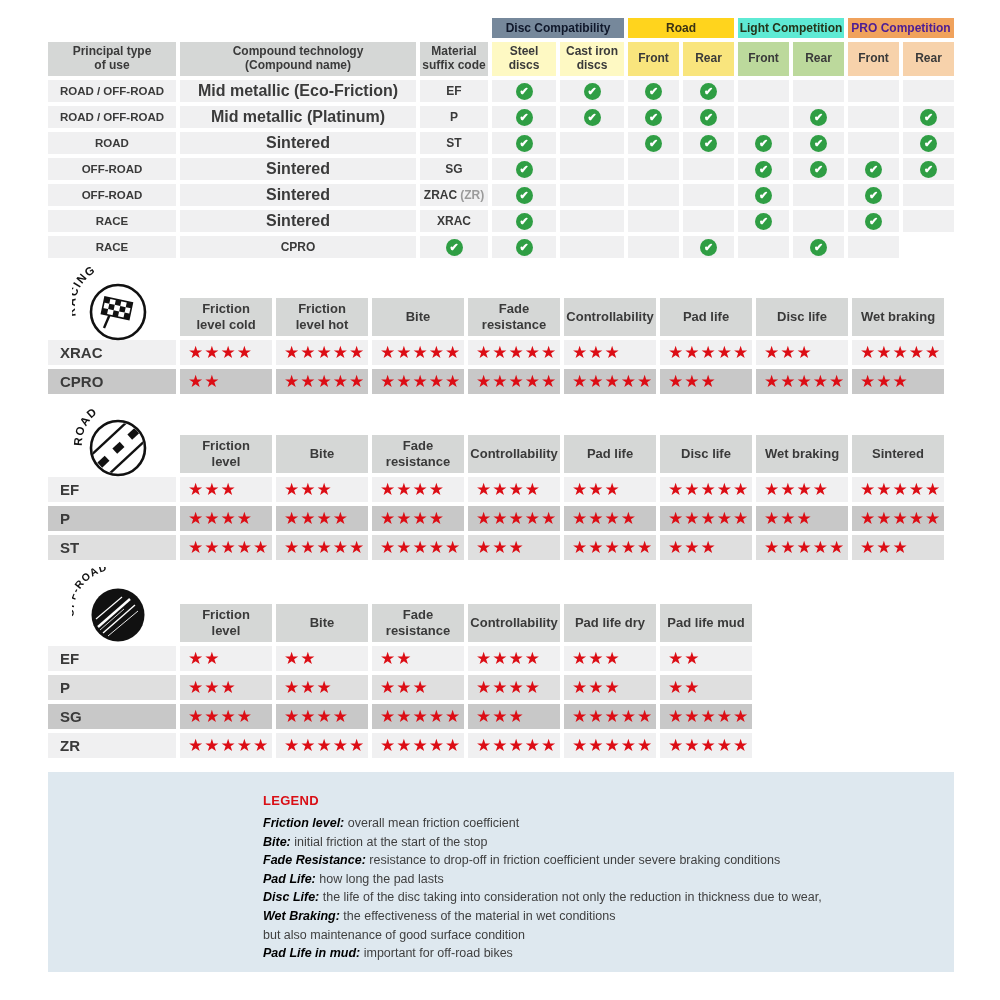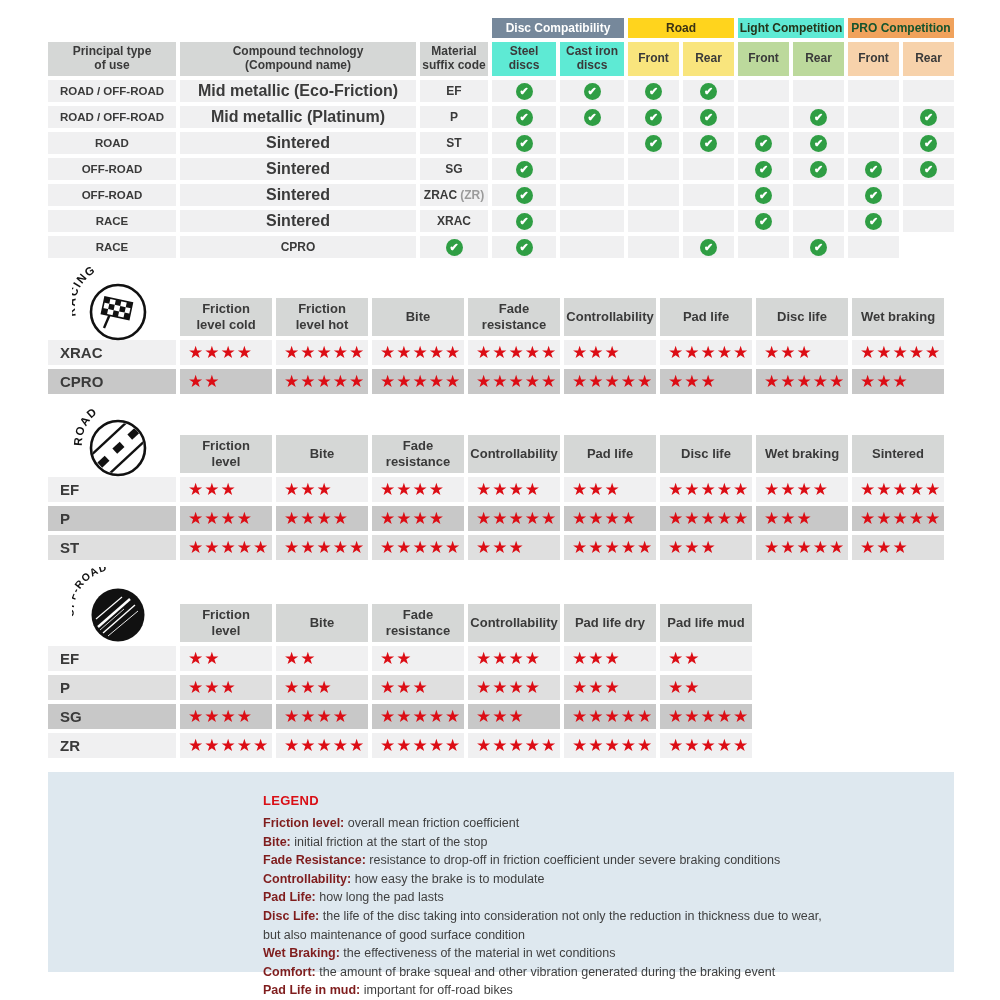--- a/index.html
+++ b/index.html
@@ -9,26 +9,26 @@
 
   
   .compat { position:absolute; top:18px; left:48px; }
   .compat-grid { display:grid;
     grid-template-columns:128px 236px 68px 64px 64px repeat(6,51px);
     grid-auto-rows:22px; grid-template-rows:20px 34px; gap:4px; }
   .cell { display:flex; align-items:center; justify-content:center;
     text-align:center; white-space:pre-line; }
   .spacer { background:transparent; }
   .ghead { font-weight:bold; font-size:12px; grid-column:span 2; }
-  .ghead.disc  { background:#76889b; color:#ffffff; }
+  .ghead.disc  { background:#76889b; color:#0f172a; }
   .ghead.road  { background:#ffd41d; color:#3b3214; }
   .ghead.light { background:#5eead4; color:#24351a; }
-  .ghead.pro   { background:#f0a25c; color:#14532d; }
+  .ghead.pro   { background:#f0a25c; color:#4c1d95; }
   .chead { background:#d5d7d6; font-weight:bold; font-size:12px; line-height:1.15; }
-  .chead.disc  { background:#5eead4; }
+  .chead.disc  { background:#fef9c3; }
   .chead.road  { background:#f9e57d; }
   .chead.light { background:#bcd99c; }
   .chead.pro   { background:#f7d2ab; }
   .bcell { background:#f0f0f1; font-weight:bold; font-size:11.5px; }
   .bcell.tech { font-size:16px; }
   .bcell.code { font-size:12px; }
   .code-note { color:#9b9b9b; margin-left:3px; }
   .check { display:inline-block; width:17px; height:17px; border-radius:50%;
     background:#2f9e44; color:#fff; font-size:11px; line-height:17px;
     text-align:center; font-weight:bold; }
@@ -54,21 +54,21 @@
   .shade-mid   { background:#dfdfdf; }
   .shade-dark  { background:#c8c8c8; }
 
   
   .legend { position:absolute; top:772px; left:48px; width:906px; height:200px;
     background:#dee8ef; }
   .legend-inner { padding:21px 20px 16px 215px; }
   .legend-title { color:#d90f16; font-weight:bold; font-size:13px;
     letter-spacing:.3px; margin-bottom:6px; }
   .legend-line { font-size:12.5px; line-height:18.6px; color:#3f3f3f; }
-  .legend-line b { color:#7f1d1d; }
+  .legend-line b { color:#000000;font-style:italic; }
 
   svg text { fill:#111; font-family:"Liberation Sans", sans-serif; }
 </style>
 </head>
 <body>
 
 <div class="page">
 
   <section class="compat">
     <div class="compat-grid" id="compat-grid">
@@ -478,24 +478,22 @@
       </div>
   </section>
 
   <div class="legend">
     <div class="legend-inner">
       <div class="legend-title">LEGEND</div>
       <div id="legend-items">
           <div class="legend-line"><b>Friction level:</b> overall mean friction coefficient</div>
           <div class="legend-line"><b>Bite:</b> initial friction at the start of the stop</div>
           <div class="legend-line"><b>Fade Resistance:</b> resistance to drop-off in friction coefficient under severe braking conditions</div>
-          <div class="legend-line"><b>Controllability:</b> how easy the brake is to modulate</div>
           <div class="legend-line"><b>Pad Life:</b> how long the pad lasts</div>
           <div class="legend-line"><b>Disc Life:</b> the life of the disc taking into consideration not only the reduction in thickness due to wear,</div>
+          <div class="legend-line"><b>Wet Braking:</b> the effectiveness of the material in wet conditions</div>
           <div class="legend-line">but also maintenance of good surface condition</div>
-          <div class="legend-line"><b>Wet Braking:</b> the effectiveness of the material in wet conditions</div>
-          <div class="legend-line"><b>Comfort:</b> the amount of brake squeal and other vibration generated during the braking event</div>
           <div class="legend-line"><b>Pad Life in mud:</b> important for off-road bikes</div>
         </div>
     </div>
   </div>
 
 </div>
 
 </body></html>

